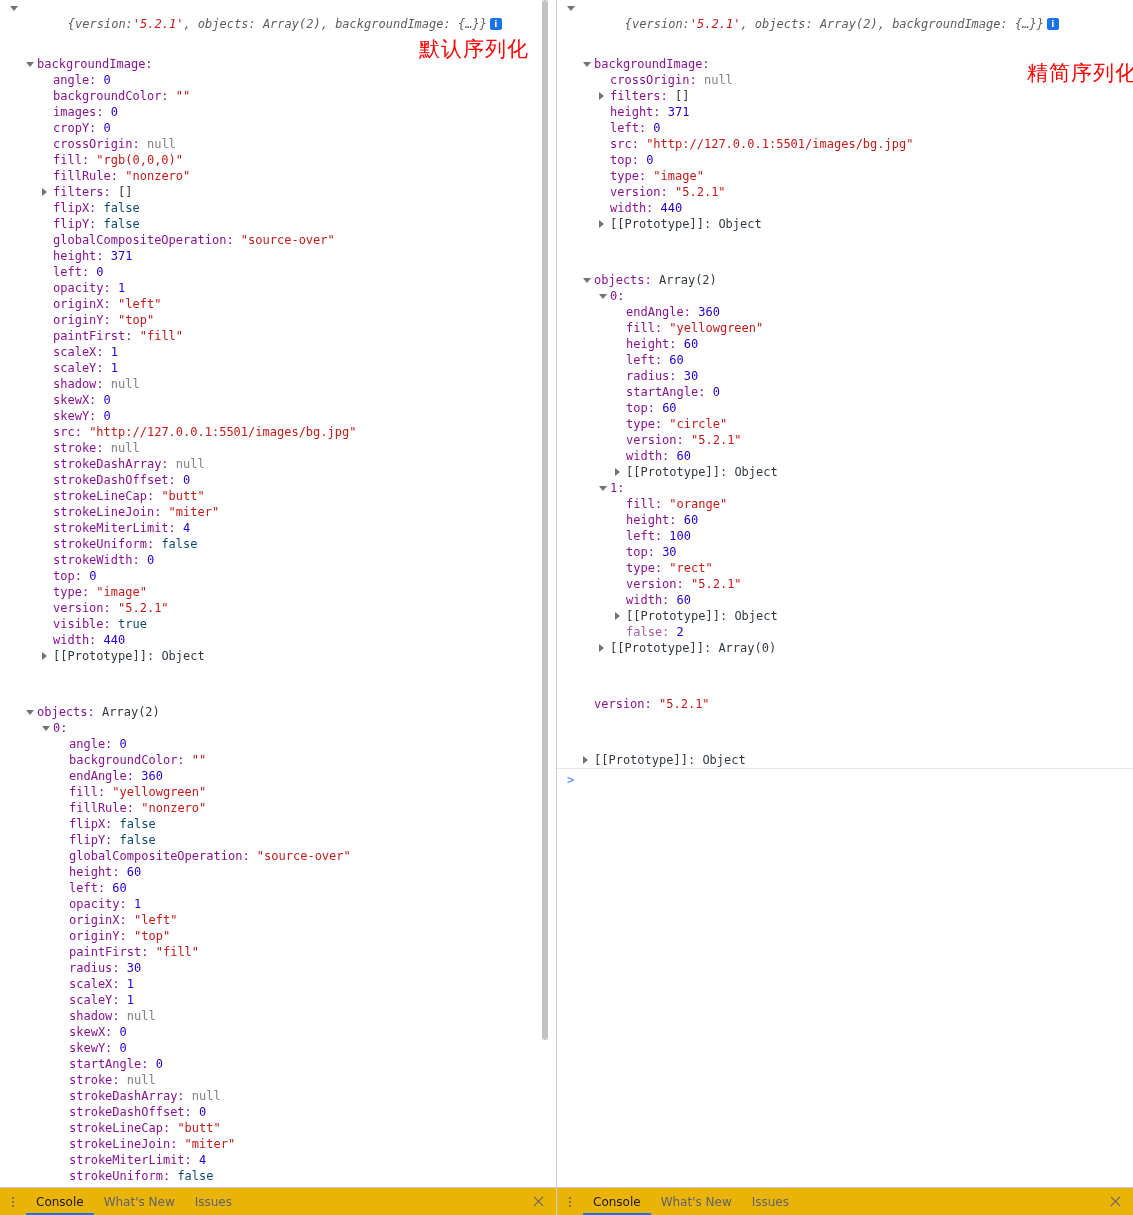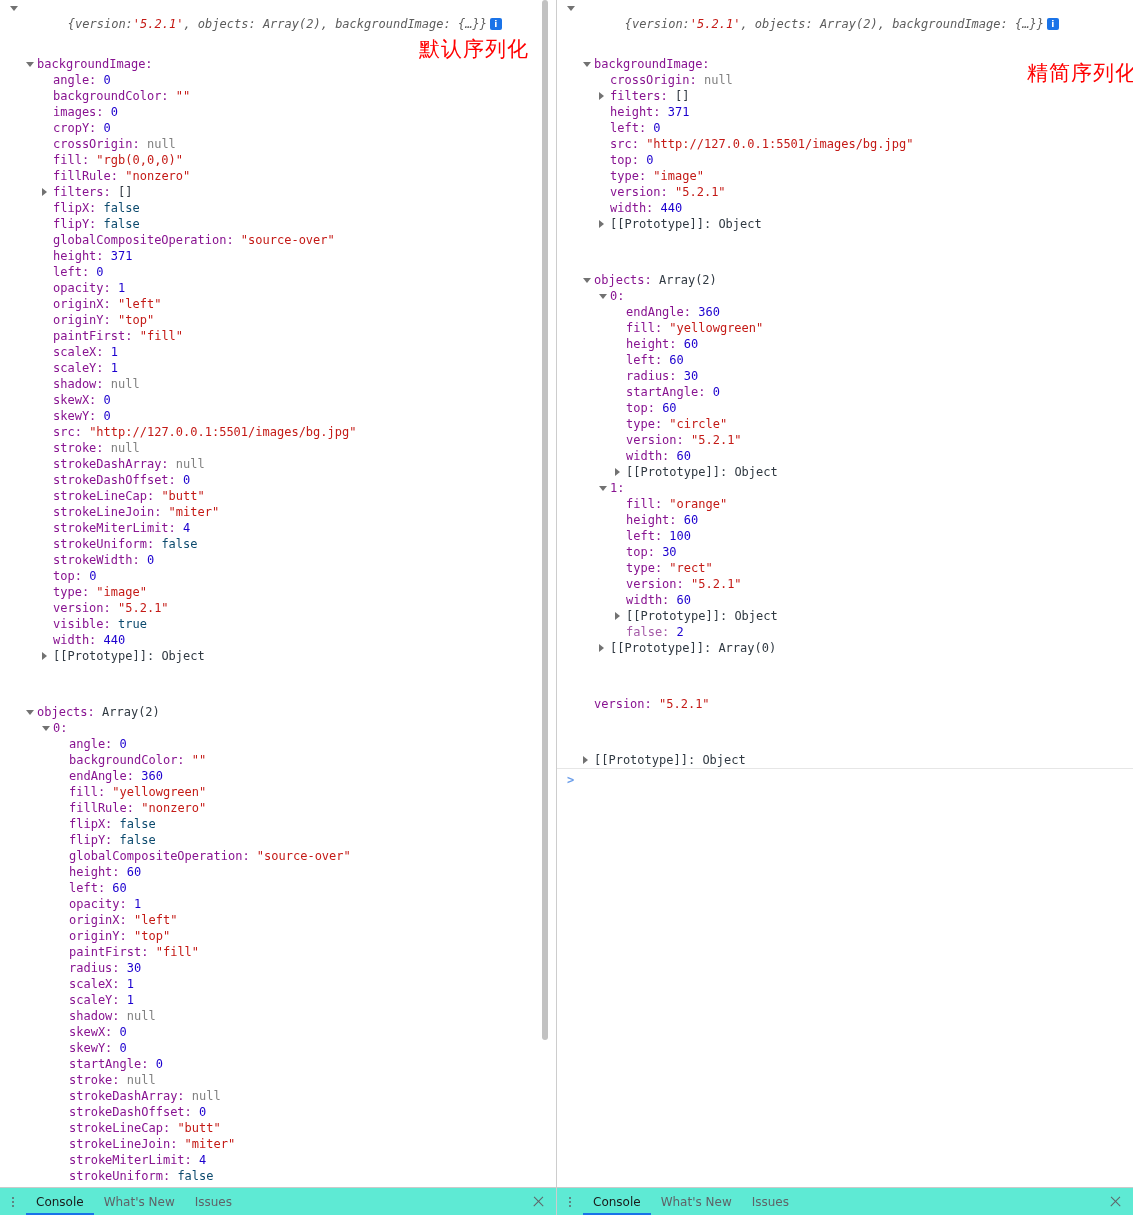--- a/index.html
+++ b/index.html
@@ -148,21 +148,21 @@
     width: 6px;
     background: #c2c2c2;
     border-radius: 3px;
   }
 
   
   .drawer {
     flex: 0 0 auto;
     height: 27px;
     border-top: 1px solid #cacaca;
-    background: #5eead4;
+    background: #eab308;
     display: flex;
     align-items: center;
     position: relative;
     font-family: "DejaVu Sans", "Liberation Sans", sans-serif;
   }
   .kebab {
     width: 26px;
     height: 26px;
     display: flex;
     flex-direction: column;

